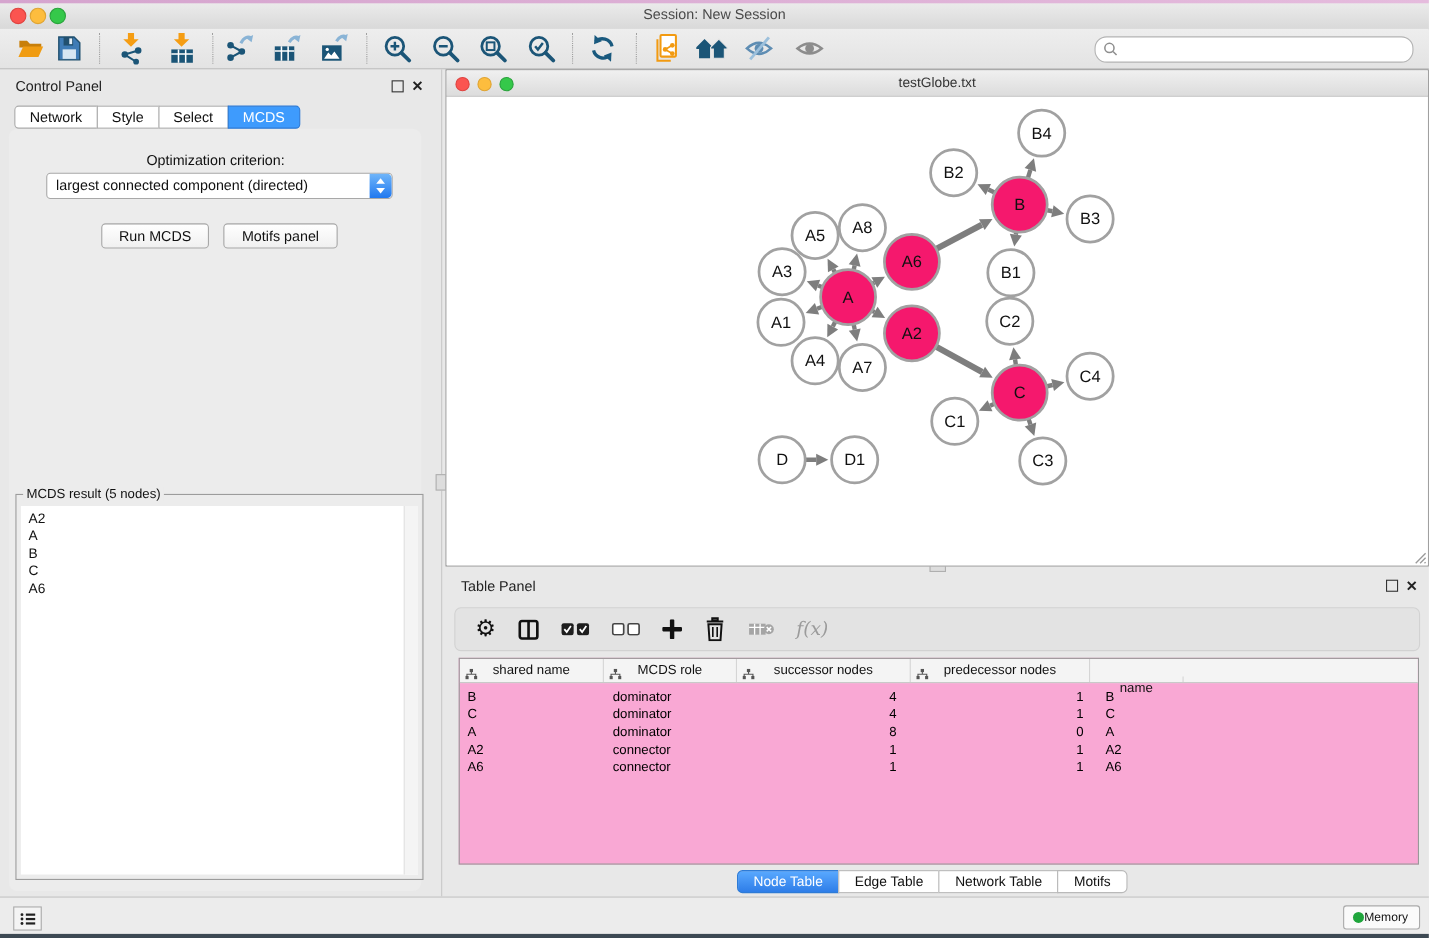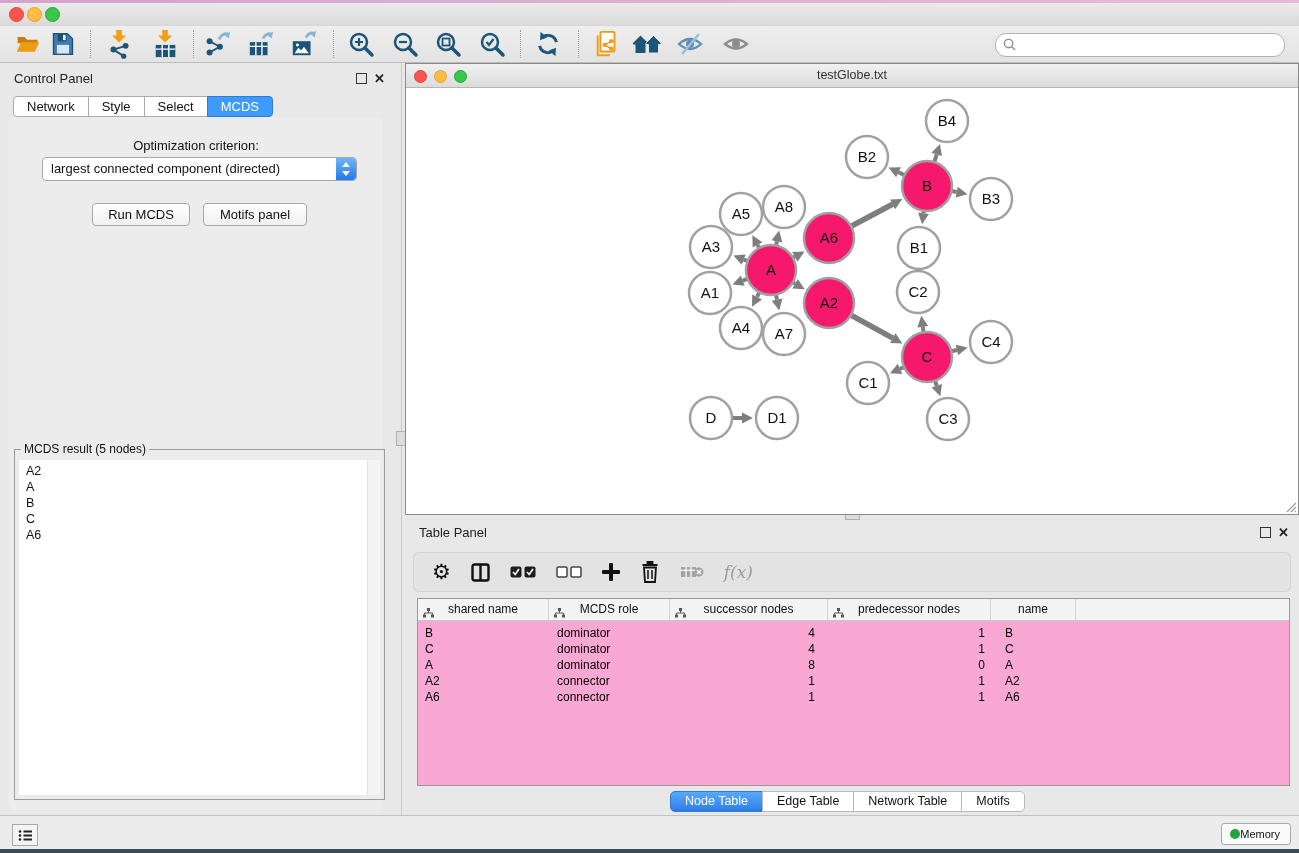--- a/index.html
+++ b/index.html
@@ -120,20 +120,21 @@
 </head>
 <body>
 
 <div id="app">
 
   <div class="titlebar">
     <div class="pinkstrip"></div>
     <span class="tl red"></span>
     <span class="tl yellow"></span>
     <span class="tl green"></span>
+    <div class="titlebar-text">Session: New Session</div>
   </div>
 
   <div class="toolbar">
     <div class="tbtn" style="left:13px">
       <svg width="28" height="26" viewBox="0 0 30 30">
         <path d="M3 7 h8 l3 3 h12 v4 H3 Z" fill="#C87F0A"></path>
         <path d="M7 13 h21 l-5 11 H2 Z" fill="#F09C12"></path>
       </svg>
     </div>
     <div class="tbtn" style="left:48px">
@@ -517,21 +518,21 @@
               <rect x="0" y="6.5" width="3" height="3" fill="#555"></rect>
               <rect x="8" y="6.5" width="3" height="3" fill="#555"></rect>
               <path d="M5.5 3 V5 M1.5 6.5 V5 h8 v1.5" stroke="#555" fill="none"></path>
             </svg></span><span>successor nodes</span></div>
         <div class="th" style="width: 163px;"><span class="th-icon"><svg width="11" height="10" viewBox="0 0 11 10">
               <rect x="4" y="0" width="3" height="3" fill="#555"></rect>
               <rect x="0" y="6.5" width="3" height="3" fill="#555"></rect>
               <rect x="8" y="6.5" width="3" height="3" fill="#555"></rect>
               <path d="M5.5 3 V5 M1.5 6.5 V5 h8 v1.5" stroke="#555" fill="none"></path>
             </svg></span><span>predecessor nodes</span></div>
-        <div class="th" style="width: 85px;"><span>name</span></div>
+        <div class="th" style="width: 85px; margin-top: 16px;"><span>name</span></div>
       </div>
     <div class="tbody">
         <div class="tr">
           <div class="td c0" style="width: 131px;">B</div>
           <div class="td c1" style="width: 121px;">dominator</div>
           <div class="td c2" style="width: 158px;">4</div>
           <div class="td c3" style="width: 163px;">1</div>
           <div class="td c4" style="width: 85px;">B</div>
         </div>
         <div class="tr">

